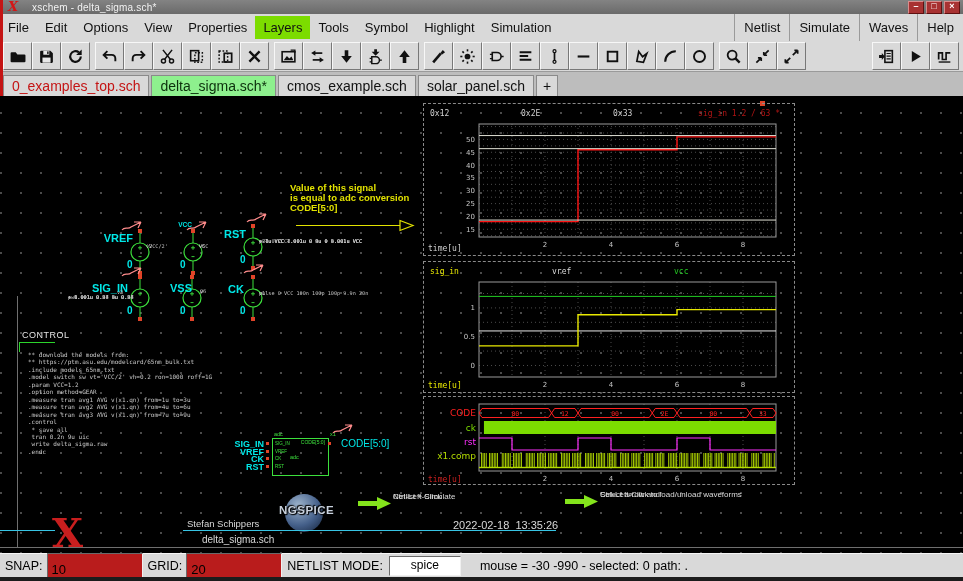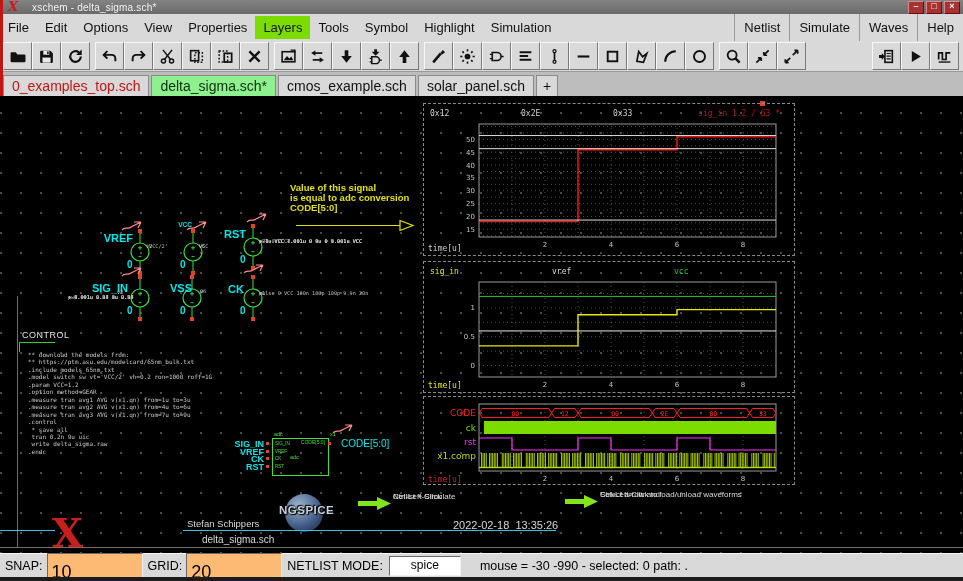--- a/index.html
+++ b/index.html
@@ -68,22 +68,22 @@
   #ngspice-ball{width:38px;height:38px;border-radius:50%;
     background:radial-gradient(circle at 35% 30%,#9db4cc,#45608a 55%,#16263f 95%);}
   #ngspice-text{color:#c9d2de;font-size:11.5px;font-weight:bold;letter-spacing:.5px;
     text-shadow:1px 1px 1px #000,-1px -1px 1px #000,0 0 2px #000;}
   .green-arrow{fill:#84e41c;}
 
   
   #statusbar{position:absolute;left:0;top:553px;width:963px;height:24px;background:#d9d9d9;
     border-top:1px solid #f5f5f5;display:flex;align-items:center;font-size:12.5px;color:#000;}
   #statusbar .lbl{margin-left:5px;white-space:nowrap;}
-  .status-entry{width:90px;height:17px;background:#fdba74;border:1px solid;
-    border-color:#6a6a6a #f0f0f0 #f0f0f0 #6a6a6a;font-size:18px;padding:8px 0 0 4px;margin-left:4px;}
+  .status-entry{width:90px;height:17px;background:#b91c1c;border:1px solid;
+    border-color:#6a6a6a #f0f0f0 #f0f0f0 #6a6a6a;font-size:13px;padding:8px 0 0 4px;margin-left:4px;}
   #netlist-mode-box{width:70px;height:17px;background:#fff;border:1px solid;
     border-color:#6a6a6a #f0f0f0 #f0f0f0 #6a6a6a;text-align:center;font-size:12px;padding-top:1px;margin-left:6px;}
   #status-info{margin-left:10px;white-space:pre;padding-left:9px;}
   #bottom-strip{position:absolute;left:0;top:577px;width:963px;height:4px;background:#1c1c1c;}
 </style>
 </head>
 <body>
 
 <div id="window">
   <div id="left-red-border"></div>

